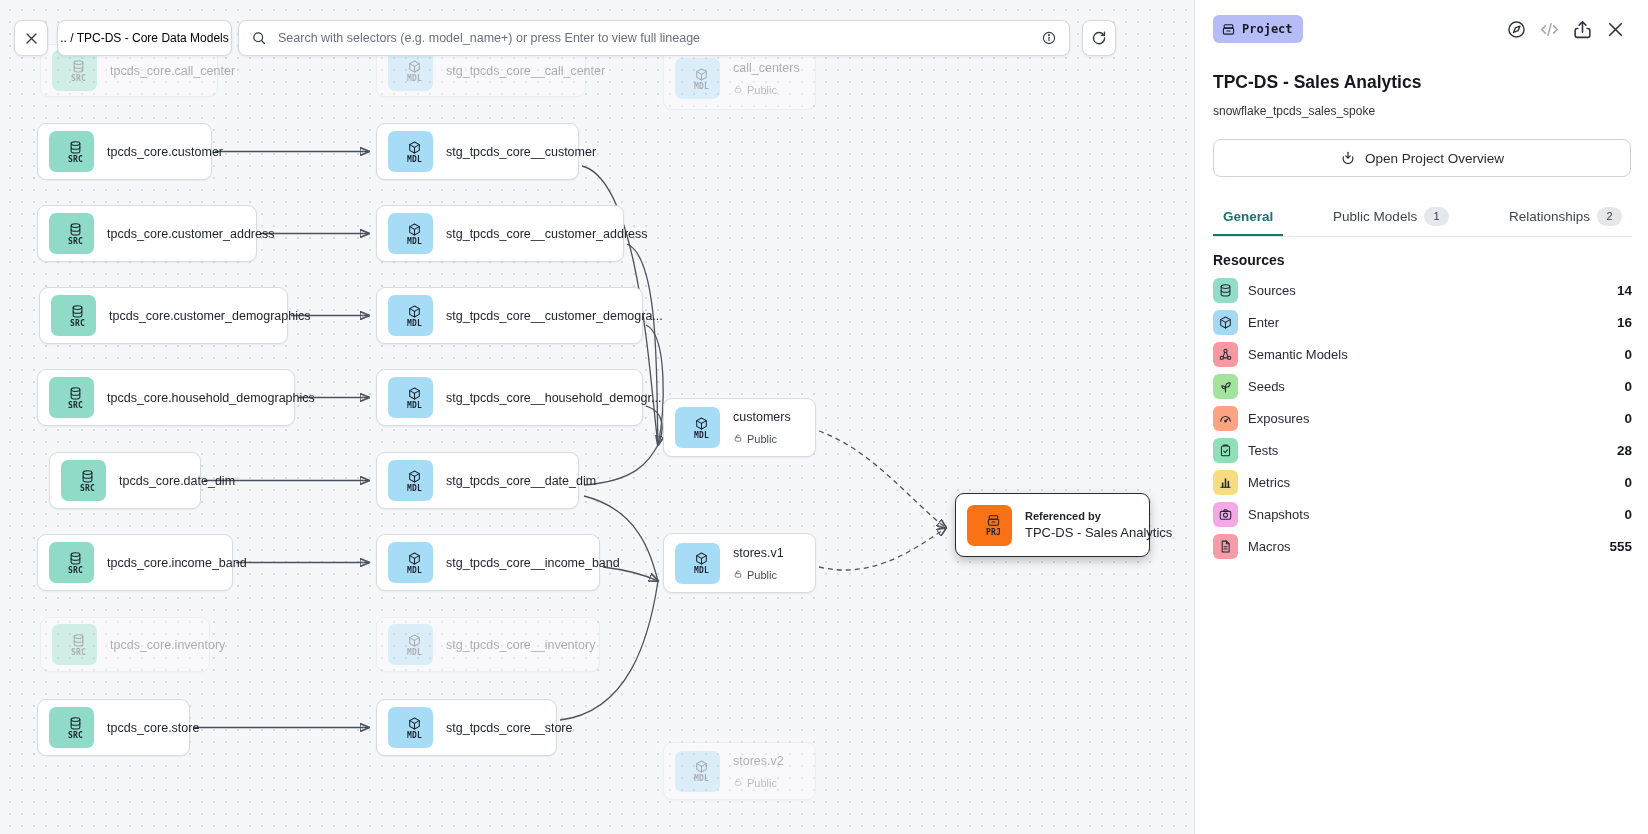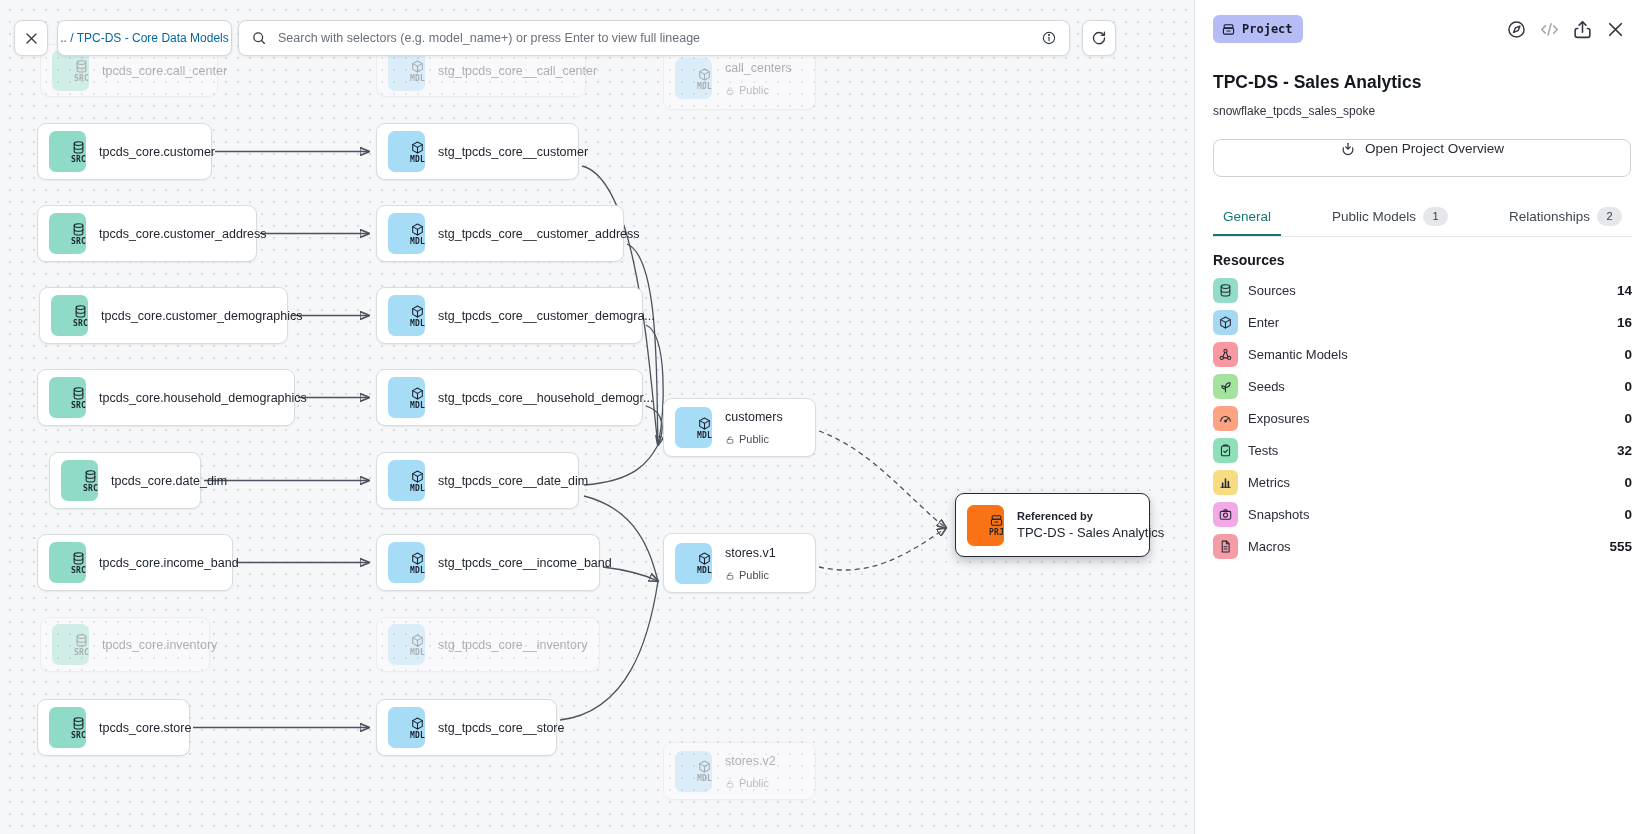--- a/index.html
+++ b/index.html
@@ -14,36 +14,36 @@
   #edges{position:absolute;left:0;top:0;pointer-events:none;}
   #edges path{fill:none;stroke:#4c535e;stroke-width:1.3;}
   #edges path.dashed{stroke-dasharray:5 4;}
 
   .node{position:absolute;background:#fff;border:1px solid #d8dbdf;border-radius:9px;
     display:flex;align-items:center;gap:13px;padding:0 14px 0 11px;box-sizing:border-box;
     box-shadow:0 1px 2px rgba(20,24,32,.06);}
   .node.faded{opacity:.35;}
   .node.prj{border:1.6px solid #262b33;box-shadow:0 4px 10px rgba(20,24,32,.25);}
   .tagbox{flex:0 0 auto;width:37px;height:41px;border-radius:7px;display:flex;flex-direction:column;
-    align-items:flex-end;justify-content:center;gap:0;color:#1c232e;}
+    align-items:center;justify-content:center;gap:0;color:#1c232e;padding-left:8px;}
   .tagbox svg{width:15px;height:15px;stroke:#1c232e;}
   .tagbox b{font:700 8px "DejaVu Sans Mono",monospace;letter-spacing:.2px;}
   .ncol{display:flex;flex-direction:column;justify-content:center;min-width:0;}
   .nname{font-size:12.5px;color:#20262f;white-space:nowrap;}
-  .nsub{display:flex;align-items:flex-end;gap:4px;font-size:11px;color:#454c57;margin-top:9px;}
+  .nsub{display:flex;align-items:flex-start;gap:4px;font-size:11px;color:#454c57;margin-top:9px;}
   .nsub svg{width:10px;height:10px;stroke:#454c57;}
   .prj-kicker{font-size:11px;font-weight:700;color:#1d232c;}
   .prj-name{font-size:13px;color:#20262f;margin-top:3px;white-space:nowrap;}
 
   
   .float{position:absolute;background:#fff;border:1px solid #d4d8dd;border-radius:8px;
     box-shadow:0 1px 3px rgba(20,24,32,.08);box-sizing:border-box;display:flex;align-items:center;}
   #btn-close-canvas{left:14px;top:20px;width:34px;height:36px;justify-content:center;cursor:pointer;}
   #breadcrumb{left:57px;top:20px;width:175px;height:36px;justify-content:center;
-    font-size:12px;color:#0369a1;white-space:nowrap;cursor:pointer;}
+    font-size:12px;color:#000000;white-space:nowrap;cursor:pointer;}
   #searchbar{left:238px;top:20px;width:832px;height:36px;padding:0 12px;gap:9px;}
   #searchbar input{flex:1;border:none;outline:none;font-family:"Liberation Sans",sans-serif;
     font-size:12.5px;color:#20262f;background:transparent;}
   #searchbar input::placeholder{color:#69707b;}
   #btn-refresh{left:1082px;top:20px;width:34px;height:36px;justify-content:center;cursor:pointer;}
   .float svg{stroke:#343b45;}
 
   
   #panel{position:absolute;left:1194px;top:0;width:454px;height:834px;background:#fff;
     border-left:1px solid #e2e4e8;box-sizing:border-box;}
@@ -51,28 +51,28 @@
     background:#b6bdf6;display:flex;align-items:center;gap:6px;
     font:700 12px "DejaVu Sans Mono",monospace;color:#171b26;}
   #proj-badge svg{width:15px;height:15px;stroke:#171b26;}
   #panel-actions{position:absolute;right:22px;top:19px;display:flex;align-items:center;gap:12px;}
   #panel-actions .icobtn{width:21px;height:21px;cursor:pointer;display:flex;}
   #panel-actions svg{width:21px;height:21px;stroke:#30363f;}
   #panel-actions .dim svg{stroke:#a1a8b1;}
   #panel-title{position:absolute;left:18px;top:72px;font-size:17.5px;font-weight:700;color:#14181f;}
   #panel-sub{position:absolute;left:18px;top:104px;font-size:12px;color:#2e343d;}
   #btn-overview{position:absolute;left:18px;top:139px;width:418px;height:38px;background:#fff;
-    border:1px solid #ced2d8;border-radius:8px;display:flex;justify-content:center;
+    border:1px solid #ced2d8;border-radius:8px;display:flex;align-items:center;justify-content:center;
     gap:9px;font-family:"Liberation Sans",sans-serif;font-size:13.5px;color:#272c35;cursor:pointer;}
   #btn-overview svg{width:16px;height:16px;stroke:#272c35;}
   #tabs{position:absolute;left:18px;top:198px;width:419px;height:39px;display:flex;
     justify-content:space-between;border-bottom:1px solid #e4e6e9;box-sizing:border-box;}
   .tab{display:flex;align-items:center;gap:7px;padding:0 10px;font-size:13.5px;color:#3f4650;
     cursor:pointer;border-bottom:2.5px solid transparent;box-sizing:border-box;}
-  .tab.active{color:#15766f;font-weight:400;border-bottom-color:#15766f;}
+  .tab.active{color:#15766f;font-weight:700;border-bottom-color:#15766f;}
   .tab .pill{min-width:15px;height:19px;padding:0 5px;border-radius:10px;background:#e5e7ea;
     display:flex;align-items:center;justify-content:center;font-size:11px;color:#343a43;font-weight:400;}
   #resources-label{position:absolute;left:18px;top:252px;font-size:14px;font-weight:700;color:#15181e;}
   #resource-list{position:absolute;left:18px;top:274px;width:419px;}
   .rrow{height:32px;display:flex;align-items:center;gap:10px;cursor:pointer;}
   .ricon{width:25px;height:25px;border-radius:6px;display:flex;align-items:center;justify-content:center;}
   .ricon svg{width:15px;height:15px;stroke:#232933;}
   .rlabel{flex:1;font-size:13px;color:#272c35;}
   .rcount{font-size:13.5px;font-weight:700;color:#14181f;}
 </style>
@@ -590,21 +590,21 @@
         </div>
         <div class="rrow">
           <span class="ricon" style="background:#8fe0b9">
             <svg viewBox="0 0 20 20" fill="none" stroke-width="1.4" stroke-linecap="round" stroke-linejoin="round">
               <rect x="4.6" y="4" width="10.8" height="13" rx="1.8"></rect>
               <path d="M7.6 4V2.8h4.8V4"></path>
               <path d="m7.6 10.8 1.9 1.9 3.3-3.4"></path>
             </svg>
           </span>
           <span class="rlabel">Tests</span>
-          <span class="rcount">32</span>
+          <span class="rcount">28</span>
         </div>
         <div class="rrow">
           <span class="ricon" style="background:#f7dc81">
             <svg viewBox="0 0 20 20" fill="none" stroke-width="1.4" stroke-linecap="round" stroke-linejoin="round">
               <path d="M3.8 16.4h12.4"></path>
               <path d="M6.2 16.2v-5.4M10 16.2V5.4M13.8 16.2v-7.6" stroke-width="2.1"></path>
             </svg>
           </span>
           <span class="rlabel">Metrics</span>
           <span class="rcount">0</span>

